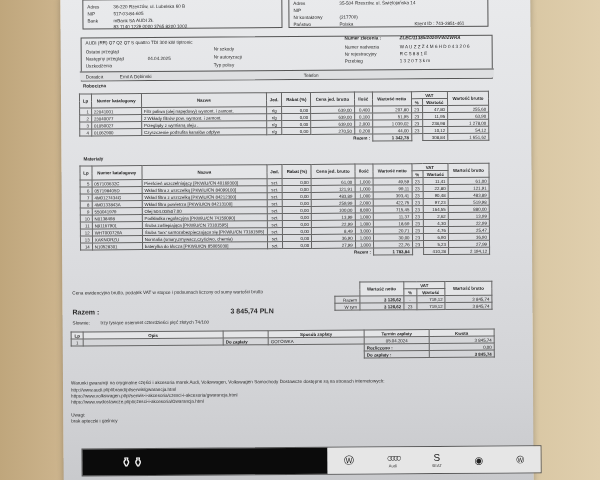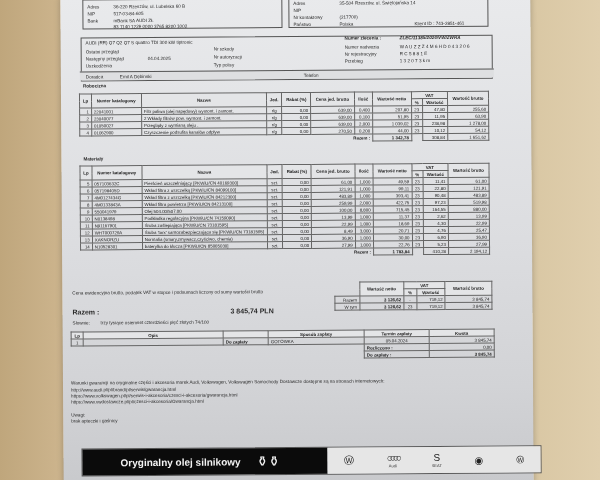--- a/index.html
+++ b/index.html
@@ -394,21 +394,20 @@
 
   <span class="t" style="left:8px;top:383px">Warunki gwarancji na oryginalne części i akcesoria marek Audi, Volkswagen, Volkswagen Samochody Dostawcze dostępne są na stronach internetowych:</span>
   <span class="t" style="left:8px;top:390px">http://www.audi.pl/pl/brand/pl/serwis/gwarancja.html</span>
   <span class="t" style="left:8px;top:396px">https://www.volkswagen.pl/pl/serwis-i-akcesoria/czesci-i-akcesoria/gwarancja.html</span>
   <span class="t" style="left:8px;top:402px">https://www.vwdostawcze.pl/pl/czesci-i-akcesoria/Gwarancja.html</span>
   <span class="t" style="left:8px;top:415px">Uwagi:</span>
   <span class="t" style="left:8px;top:421px">brak apteczki i gaśnicy</span>
 
   <div class="footer-banner">
     <div class="dark">
-      <span>Oryginalny olej silnikowy</span>
       <span style="font-size:14px;font-weight:normal">⚱⚱</span>
     </div>
     <div class="logos">
       <div class="logo">
           <span class="g">Ⓦ</span>
         </div>
       <div class="logo">
           <span class="g" style="letter-spacing:-3px">○○○○</span>
           <span>Audi</span>
         </div>

